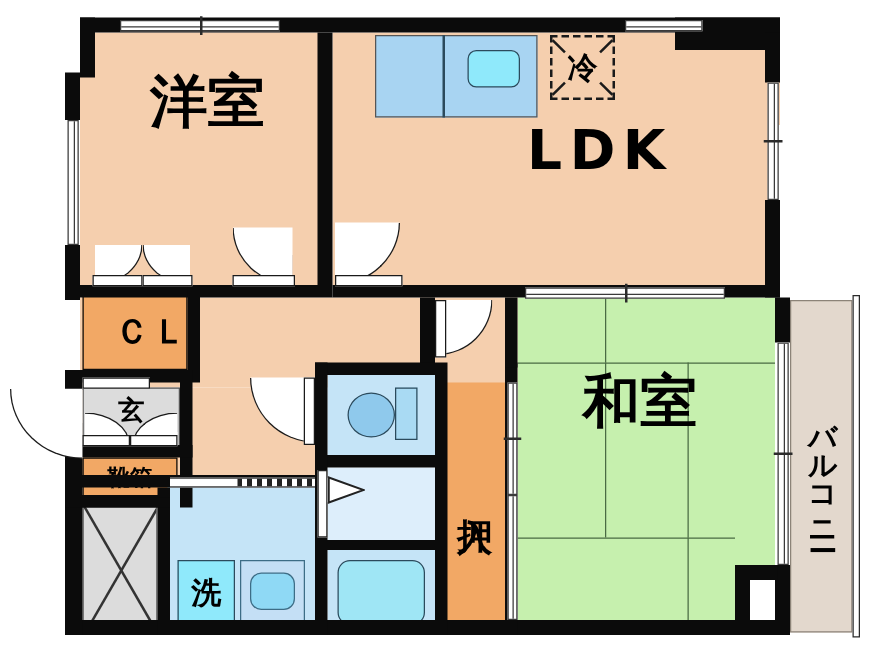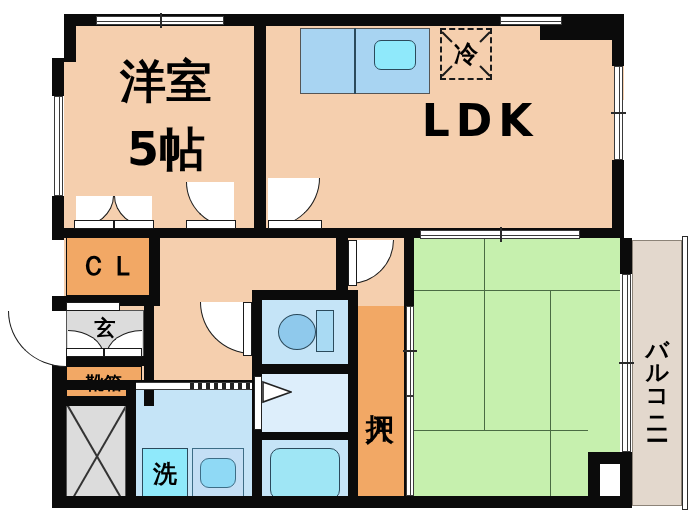--- a/index.html
+++ b/index.html
@@ -93,21 +93,21 @@
   <div class="seam" style="left:414px;top:360px;width:1.4px;height:0px;"></div>
 
   <div class="abs floor-balcony ol-thin" style="left:632px;top:240px;width:50px;height:266px;border-color:#8c8378;"></div>
   <div class="abs" style="left:682px;top:236px;width:6px;height:274px;background:#ffffff;border:1.5px solid #2b2b2b;"></div>
 
   <div class="abs floor-wood" style="left:64px;top:238px;width:284px;height:72px;"></div>
   <div class="abs floor-wood" style="left:64px;top:310px;width:190px;height:72px;"></div>
   <div class="abs floor-wood" style="left:348px;top:238px;width:66px;height:146px;"></div>
 
   <div class="abs floor-closet ol" style="left:66px;top:236px;width:84px;height:60px;border-color:#0b0b0b;"></div>
-  <div class="abs lbl cl-text" style="left:68px;top:236px;width:84px;height:60px;">ＣＬ</div>
+  <div class="abs lbl cl-text" style="left:80px;top:236px;width:84px;height:60px;">ＣＬ</div>
 
   <div class="abs floor-gray ol-thin" style="left:66px;top:310px;width:78px;height:52px;"></div>
   <div class="abs lbl mini" style="left:66px;top:310px;width:78px;height:38px;">玄</div>
 
   <div class="abs floor-closet ol" style="left:66px;top:366px;width:76px;height:34px;border-color:#0b0b0b;"></div>
   <div class="abs lbl mini-sm" style="left:66px;top:366px;width:76px;height:34px;">靴箱</div>
 
   <div class="abs floor-gray ol-thin xbox" style="left:66px;top:404px;width:60px;height:104px;">
     <i style="transform:rotate(30deg);"></i>
     <i style="transform:rotate(-30deg);"></i>
@@ -222,20 +222,20 @@
   <div class="swing sw-bl" style="left:200px;top:302px;width:52px;height:52px;"></div>
   <div class="leaf" style="left:243px;top:302px;width:9px;height:54px;"></div>
 
   <div class="folddoor" style="left:254px;top:376px;width:8px;height:54px;"></div>
   <div class="abs" style="left:262px;top:382px;width:0;height:0;border-top:10px solid transparent;border-bottom:10px solid transparent;border-left:26px solid #ffffff;filter:drop-shadow(0 0 0 #222);"></div>
   <svg class="abs" style="left:262px;top:380px;width:30px;height:24px;" viewBox="0 0 30 24">
     <polygon points="1,2 29,12 1,22" fill="#ffffff" stroke="#222" stroke-width="1.6"></polygon>
   </svg>
 
   <div class="abs lbl room-name" style="left:78px;top:56px;width:176px;height:50px;font-size:46px;">洋室</div>
-  <div class="abs lbl room-size" style="left:78px;top:124px;width:176px;height:50px;font-size:46px;">5帖</div>
 
   <div class="abs lbl ldk-text" style="left:380px;top:98px;width:200px;height:46px;">LDK</div>
 
+  <div class="abs lbl room-name" style="left:432px;top:296px;width:160px;height:50px;font-size:46px;">和室</div>
 
   <div class="abs lbl lbl-v" style="left:638px;top:290px;width:38px;height:170px;font-size:23px;">バルコニー</div>
 
 </div>
 
 </body></html>

